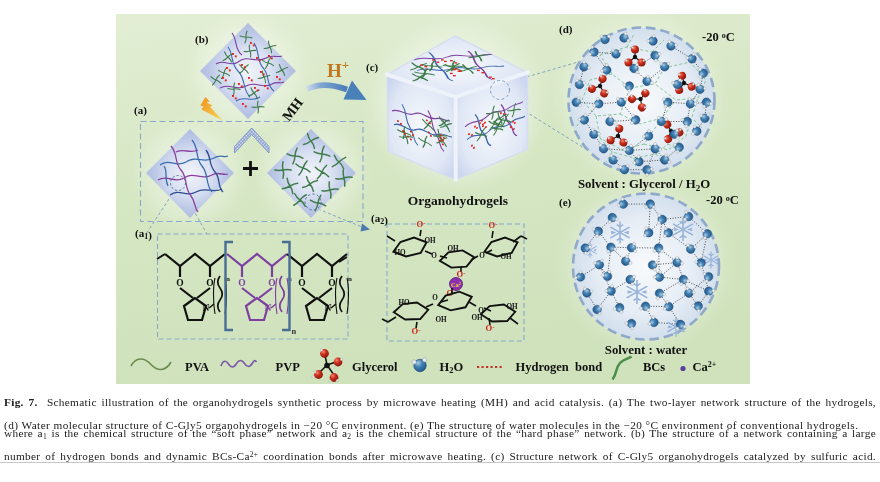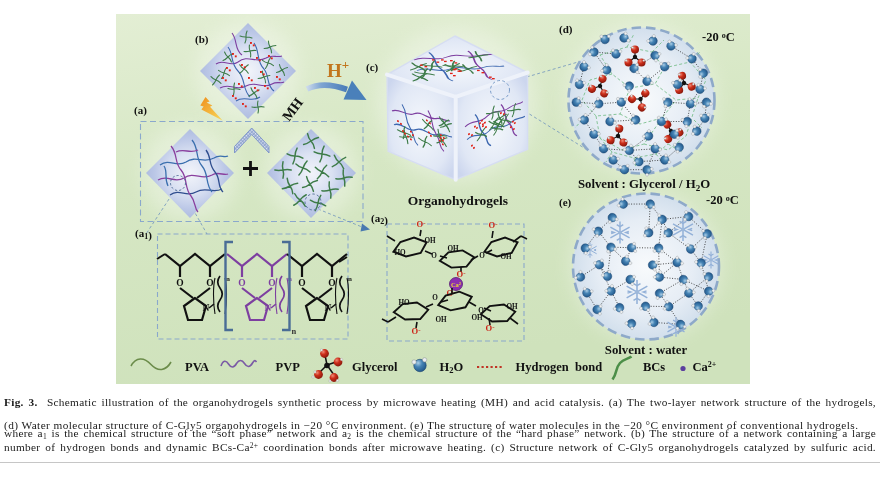--- a/index.html
+++ b/index.html
@@ -644,16 +644,16 @@
     <use href="#w" transform="translate(420,365.5) scale(1.45)"></use>
     <circle cx="683" cy="368.5" r="2.6" fill="#5b3f9e"></circle>
     <text x="185" y="370.5" font-family="Liberation Serif" font-size="12.5" font-weight="bold" fill="#111">PVA</text>
     <text x="275.5" y="370.5" font-family="Liberation Serif" font-size="12.5" font-weight="bold" fill="#111">PVP</text>
     <text x="352" y="370.5" font-family="Liberation Serif" font-size="12.5" font-weight="bold" fill="#111">Glycerol</text>
     <text x="515.5" y="370.5" font-family="Liberation Serif" font-size="12.5" font-weight="bold" fill="#111">Hydrogen&nbsp;&nbsp;bond</text>
     <text x="439.5" y="370.5" font-family="Liberation Serif" font-size="12.5" font-weight="bold" fill="#111">H<tspan font-size="8.5" dy="2.5">2</tspan><tspan dy="-2.5">O</tspan></text>
     <text x="643" y="371" font-family="Liberation Serif" font-size="12.5" font-weight="bold" fill="#111">BCs</text>
     <text x="692.5" y="371" font-family="Liberation Serif" font-size="12.5" font-weight="bold" fill="#111">Ca<tspan font-size="8" dy="-4">2+</tspan></text>
   </svg>
-<div class="cap j" style="top:394.6px"><b>Fig. 3.</b>&nbsp; Schematic illustration of the organohydrogels synthetic process by microwave heating (MH) and acid catalysis. (a) The two-layer network structure of the hydrogels,</div>
+<div class="cap j" style="top:394.6px"><b>Fig. 7.</b>&nbsp; Schematic illustration of the organohydrogels synthetic process by microwave heating (MH) and acid catalysis. (a) The two-layer network structure of the hydrogels,</div>
 <div class="cap j" style="top:426px">where a<sub>1</sub> is the chemical structure of the “soft phase” network and a<sub>2</sub> is the chemical structure of the “hard phase” network. (b) The structure of a network containing a large</div>
-<div class="cap j" style="top:440px">number of hydrogen bonds and dynamic BCs-Ca<sup>2+</sup> coordination bonds after microwave heating. (c) Structure network of C-Gly5 organohydrogels catalyzed by sulfuric acid.</div>
+<div class="cap j" style="top:449px">number of hydrogen bonds and dynamic BCs-Ca<sup>2+</sup> coordination bonds after microwave heating. (c) Structure network of C-Gly5 organohydrogels catalyzed by sulfuric acid.</div>
 <div class="cap" style="top:418px;letter-spacing:0.42px;white-space:nowrap">(d) Water molecular structure of C-Gly5 organohydrogels in −20 °C environment. (e) The structure of water molecules in the −20 °C environment of conventional hydrogels.</div>
 <div style="position:absolute;left:0;top:462px;width:880px;height:1px;background:#c6c6c6"></div>
 </body></html>

